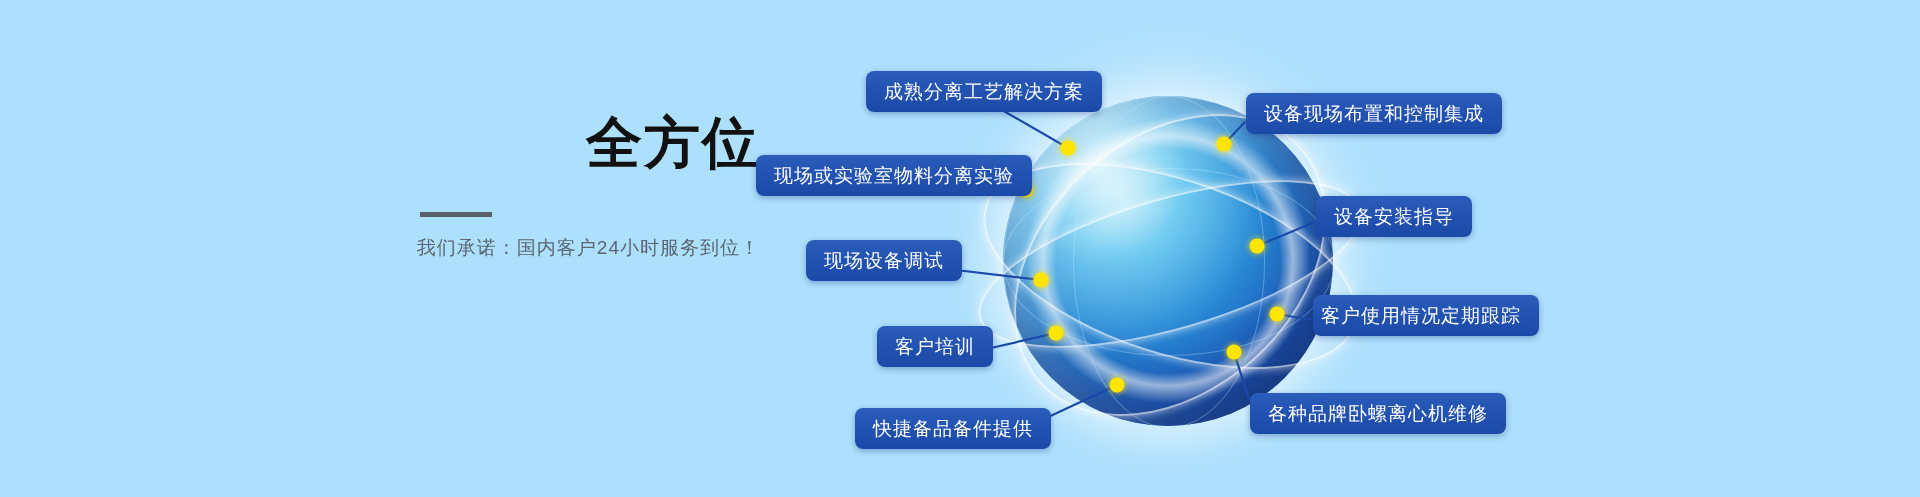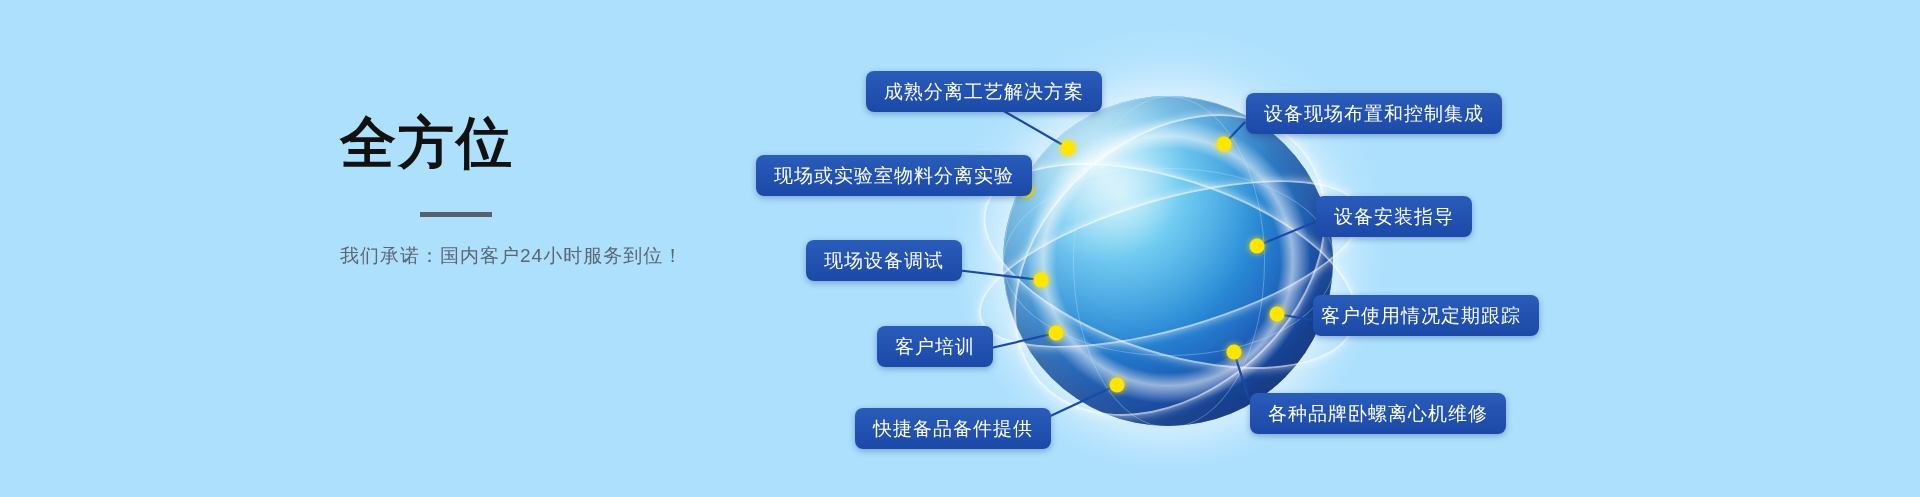--- a/index.html
+++ b/index.html
@@ -16,35 +16,35 @@
   }
   
   .glow{
     position:absolute;left:930px;top:30px;width:480px;height:440px;
     border-radius:50%;
     background:radial-gradient(circle at 50% 48%, rgba(255,255,255,0.55) 0%, rgba(210,238,255,0.35) 42%, rgba(173,224,253,0.0) 68%);
     pointer-events:none;
   }
 
   
-  .left-block{position:absolute;left:340px;top:110px;width:420px;}
+  .left-block{position:absolute;left:340px;top:110px;width:420px;text-align:right;}
   .headline{
     color:#111;
     font-weight:bold;
     font-size:56px;
     line-height:1.18;
     letter-spacing:2px;
     margin:0;
   }
   .headline .l2{display:block;}
   .divider{
     width:72px;height:5px;background:#5a6069;margin:36px 0 0 80px;
   }
   .subtitle{
-    margin:26px 0 0 0;
+    margin:18px 0 0 0;
     color:#5c6570;
     font-size:19px;
     letter-spacing:1px;
     white-space:nowrap;
   }
 
   
   .globe-wrap{position:absolute;left:978px;top:78px;width:380px;height:356px;}
   .globe{
     position:absolute;left:25px;top:18px;width:330px;height:330px;border-radius:50%;

